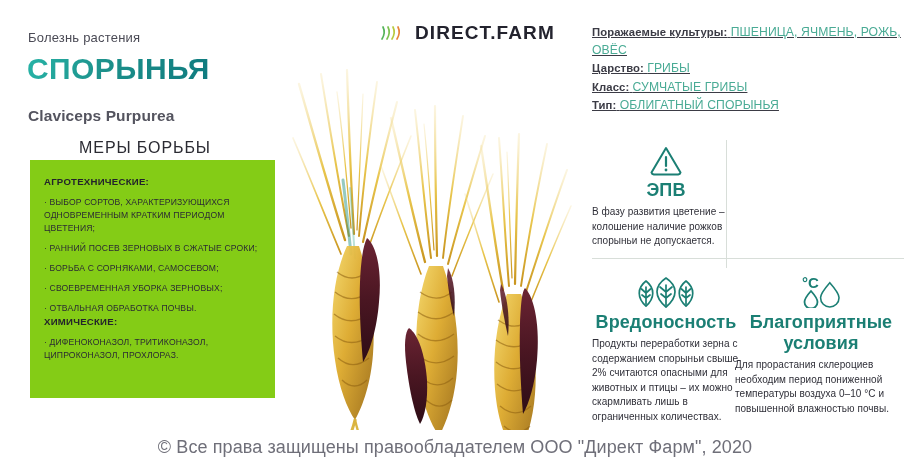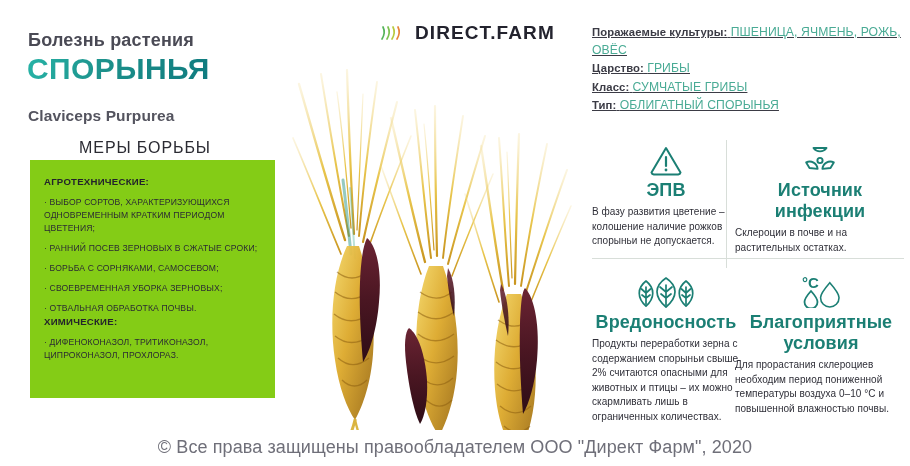--- a/index.html
+++ b/index.html
@@ -22,22 +22,22 @@
   
   .left-col {
     position: absolute;
     left: 0; top: 0;
     width: 300px;
     height: 466px;
   }
   .kicker {
     position: absolute;
     left: 28px; top: 30px;
-    font-size: 18px;
-    font-weight: bold;
+    font-size: 13px;
+    font-weight: normal;
     color: #4a4a55;
     letter-spacing: 0.2px;
   }
   .disease-title {
     position: absolute;
     left: 27px; top: 52px;
     font-size: 30px;
     font-weight: bold;
     letter-spacing: 0.4px;
     background: linear-gradient(100deg, #27b3a6 0%, #1c8f8a 45%, #0f7b7f 100%);
@@ -371,34 +371,20 @@
       <svg width="34" height="31" viewBox="0 0 34 31" xmlns="http://www.w3.org/2000/svg">
         <path d="M17 3 L31.5 27.5 A2.6 2.6 0 0 1 29.2 29.5 L4.8 29.5 A2.6 2.6 0 0 1 2.5 27.5 Z" fill="none" stroke="#1b7f74" stroke-width="2" stroke-linejoin="round"></path>
         <line x1="17" y1="12" x2="17" y2="21" stroke="#1b7f74" stroke-width="2.2" stroke-linecap="round"></line>
         <circle cx="17" cy="25" r="1.4" fill="#1b7f74"></circle>
       </svg>
     </div>
     <div class="feat-title">ЭПВ</div>
     <div class="feat-body">В фазу развития цветение – колошение наличие рожков спорыньи не допускается.</div>
   </div>
 
-  <div class="feature" id="feature-src">
-    <div class="feat-icon">
-      <svg width="34" height="31" viewBox="0 0 34 31" xmlns="http://www.w3.org/2000/svg">
-        <g fill="none" stroke="#1b7f74" stroke-width="1.9" stroke-linejoin="round">
-          <path d="M17 3 L23.5 3 A8 8 0 0 1 10.5 3 Z"></path>
-          <path d="M6.5 23 L3.2 17.4 A8 8 0 0 1 14.6 23.9 Z"></path>
-          <path d="M27.5 23 L30.8 17.4 A8 8 0 0 0 19.4 23.9 Z"></path>
-          <circle cx="17" cy="15.5" r="2.6"></circle>
-        </g>
-      </svg>
-    </div>
-    <div class="feat-title">Источник инфекции</div>
-    <div class="feat-body">Склероции в почве и на растительных остатках.</div>
-  </div>
 
   <div class="feature" id="feature-harm">
     <div class="feat-icon">
       <svg width="62" height="32" viewBox="0 0 62 32" xmlns="http://www.w3.org/2000/svg">
         <g fill="none" stroke="#1b7f74" stroke-width="1.7" stroke-linejoin="round" stroke-linecap="round">
           <path d="M11 30 C 2 22, 2 12, 11 5 C 20 12, 20 22, 11 30 Z"></path>
           <path d="M11 28 L11 11 M11 17 L6.5 13 M11 17 L15.5 13 M11 22 L7 19 M11 22 L15 19"></path>
           <path d="M31 31 C 19 21, 19 10, 31 2 C 43 10, 43 21, 31 31 Z"></path>
           <path d="M31 29 L31 9 M31 16 L25 11 M31 16 L37 11 M31 22 L26 18 M31 22 L36 18"></path>
           <path d="M51 30 C 42 22, 42 12, 51 5 C 60 12, 60 22, 51 30 Z"></path>

